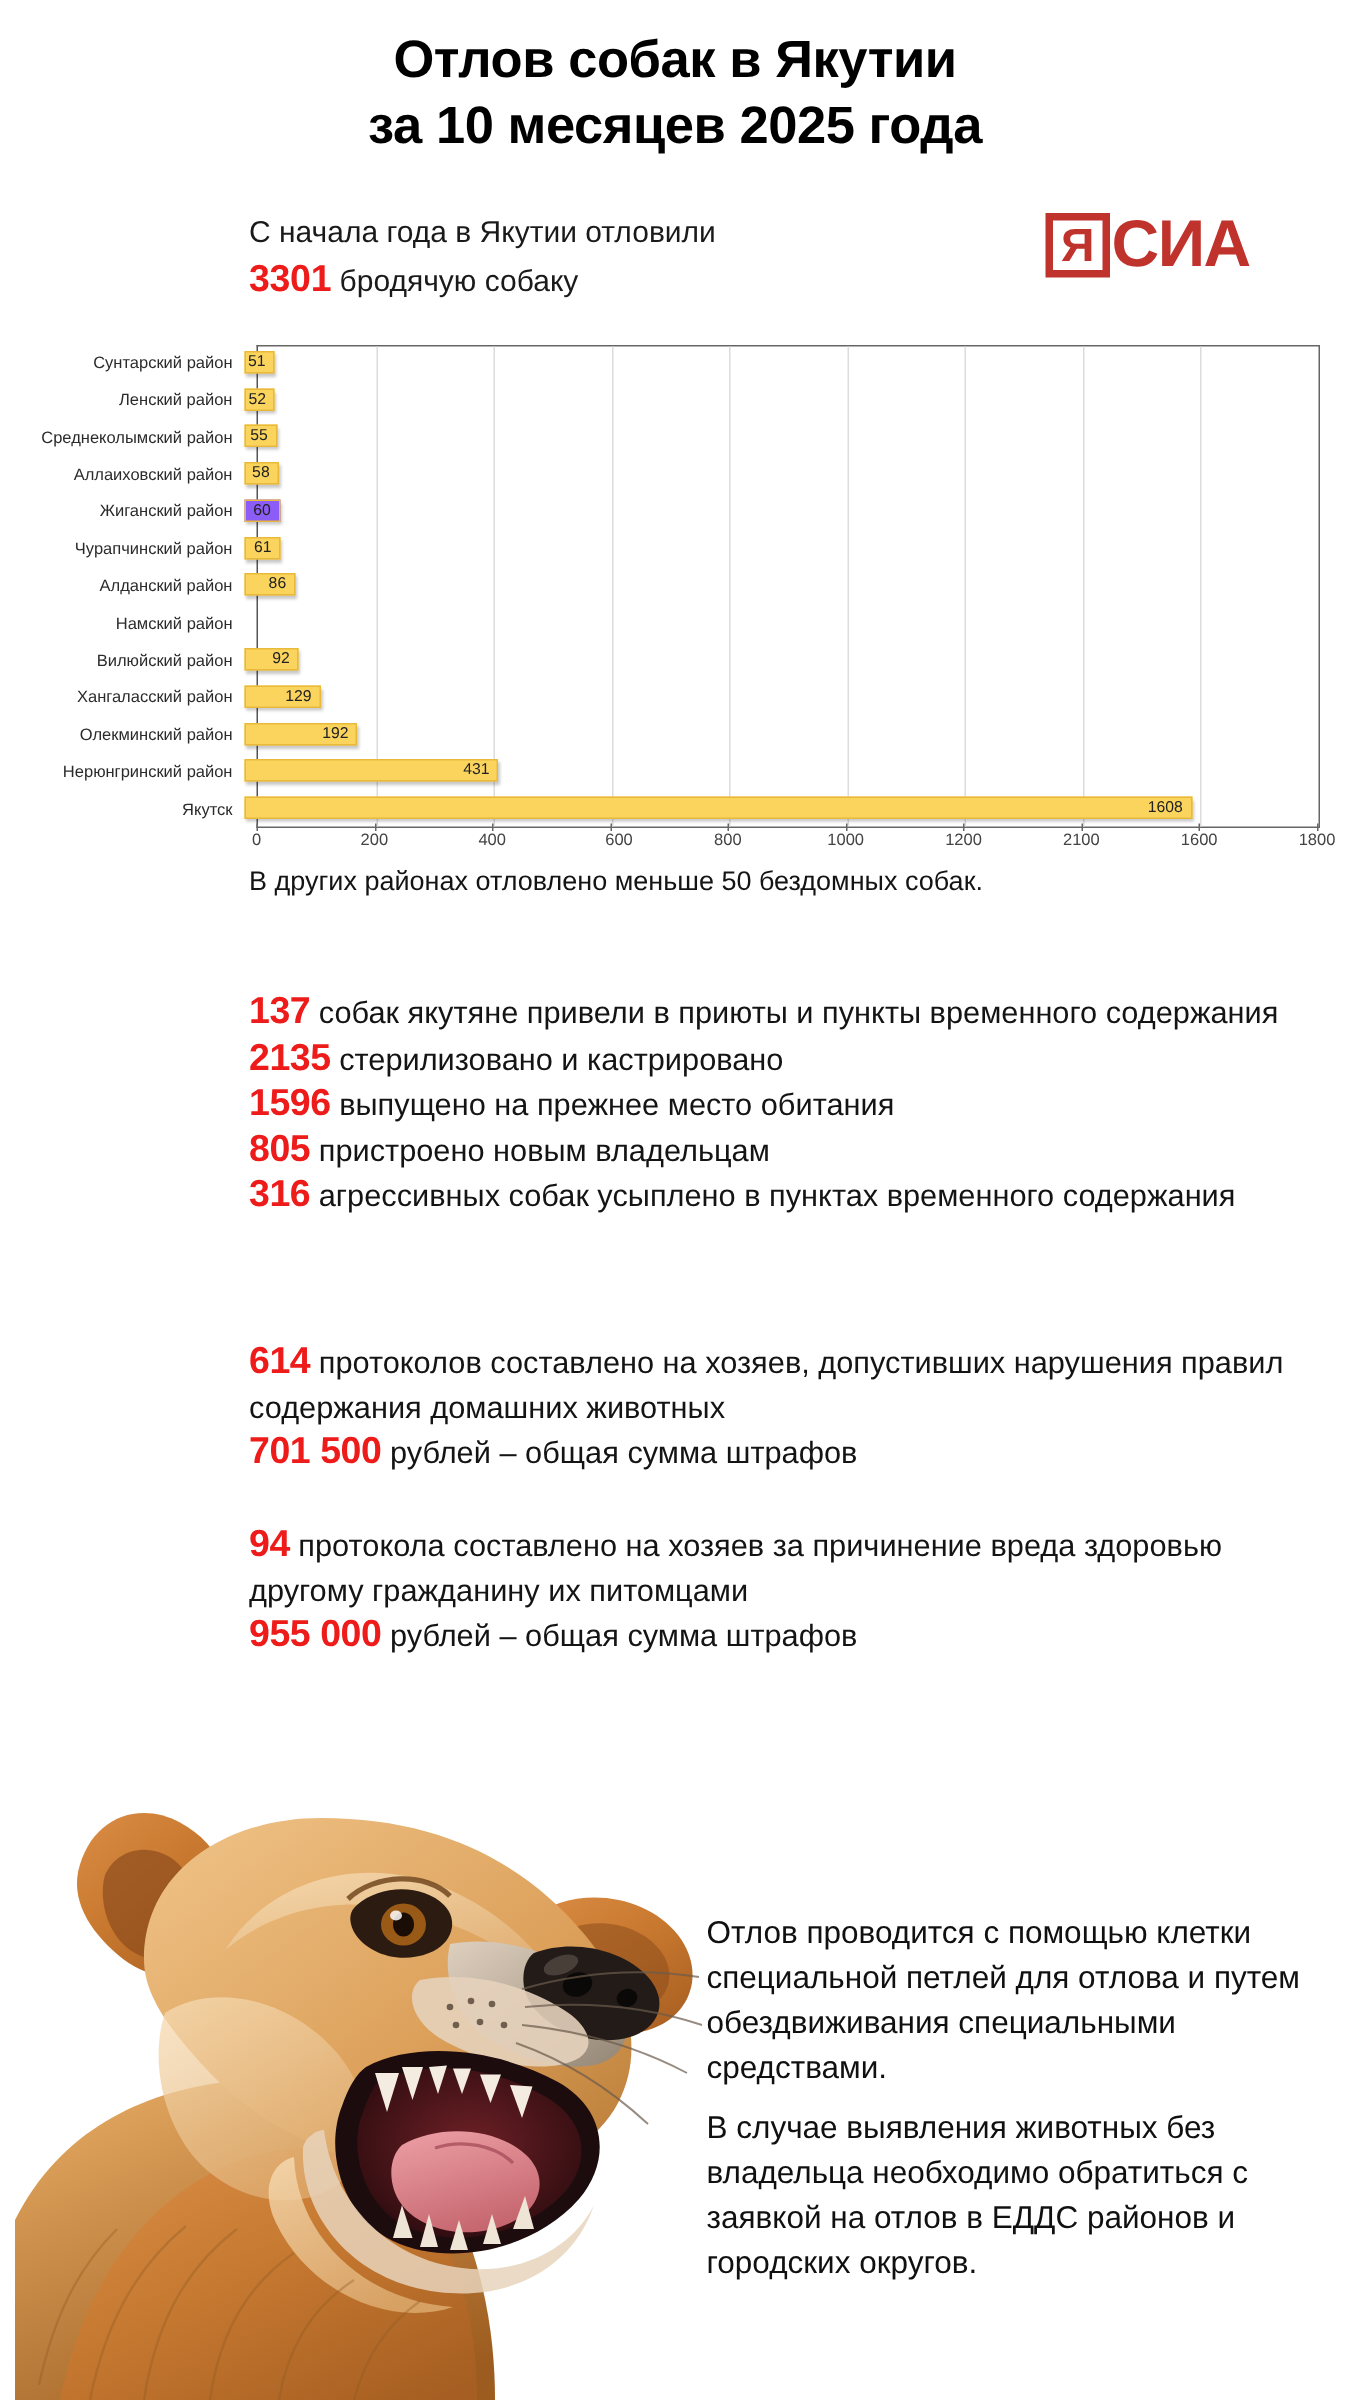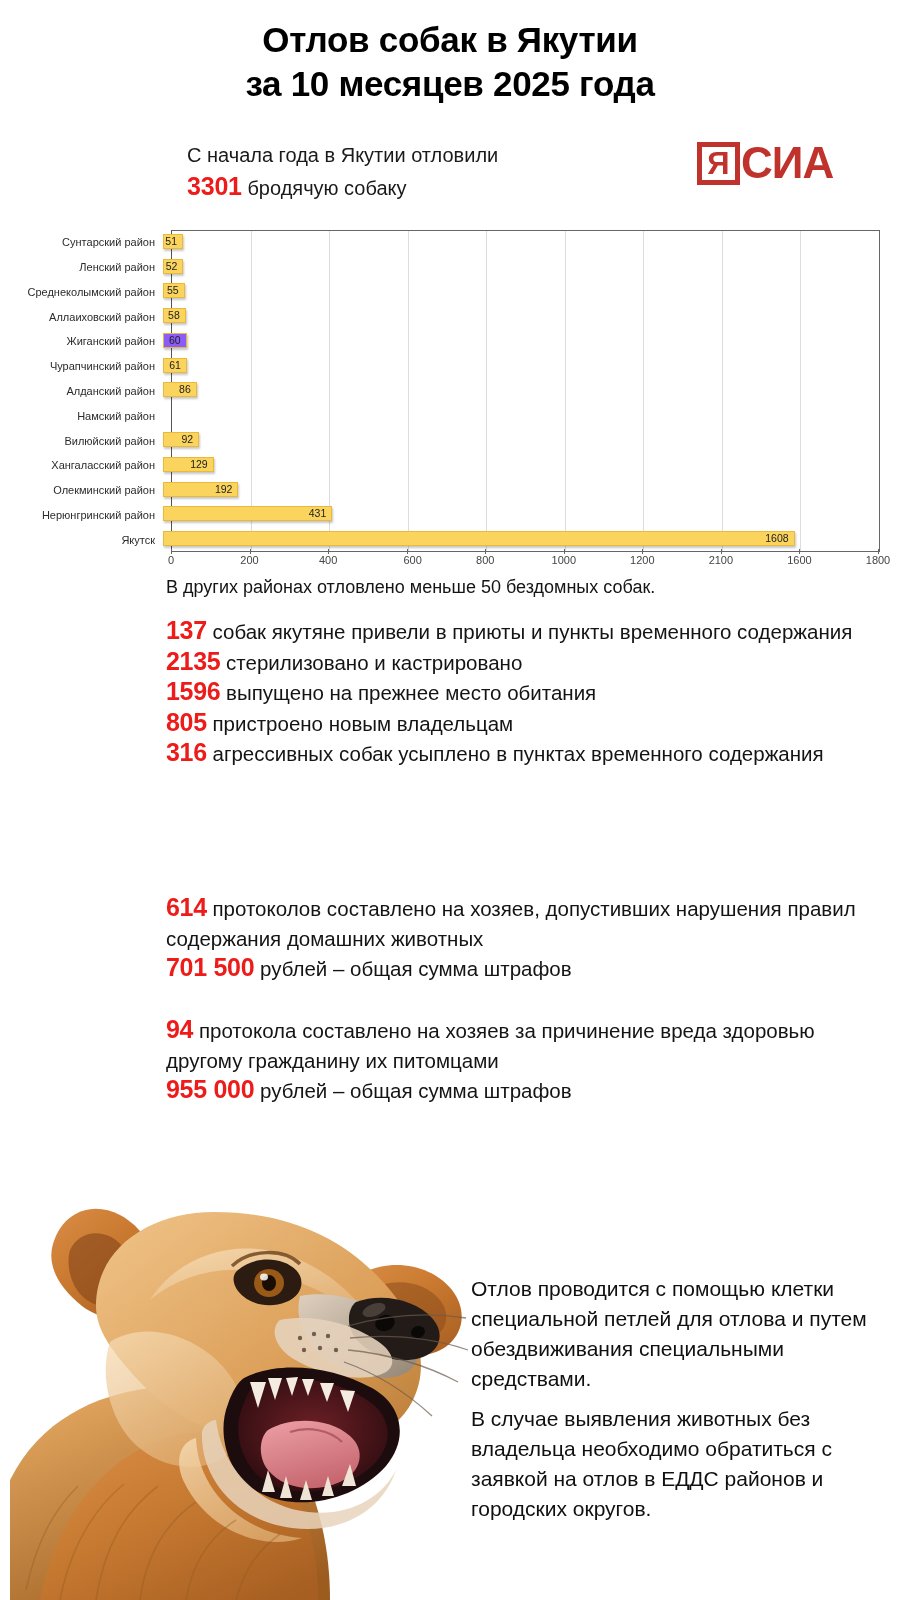--- a/index.html
+++ b/index.html
@@ -21,21 +21,21 @@
     font-size:35px;
     line-height:44px;
     letter-spacing:-0.3px;
     color:#000;
   }
   .title .l2{display:block;}
 
   
   .intro{
     position:absolute;left:166px;top:140px;width:500px;
-    font-size:20px;line-height:31px;color:#1a1a1a;margin-left:21px;
+    font-size:20px;line-height:31px;color:#1a1a1a;
   }
   .intro .big{
     color:#ED1B19;font-weight:bold;font-size:25px;letter-spacing:-0.2px;
   }
 
   .logo{
     position:absolute;left:697px;top:139px;
     display:flex;align-items:center;height:48px;
   }
   .logo .ya-box{
@@ -104,21 +104,21 @@
     position:absolute;left:166px;top:575px;width:700px;
     font-size:18px;color:#141414;line-height:24px;
   }
 
   
   .stats{
     position:absolute;left:166px;width:700px;
     font-size:20.5px;line-height:29.5px;color:#141414;
   }
   .stats .num{color:#ED1B19;font-weight:bold;font-size:25px;letter-spacing:-0.3px;}
-  .blockA{top:616px;}
+  .blockA{top:660px;}
   .blockB{top:893px;}
   .blockC{top:1015px;}
   .stats p{margin:0;}
 
   
   .dogwrap{
     position:absolute;left:0px;top:1120px;width:470px;height:480px;
     overflow:hidden;
   }
   .dogwrap svg{display:block;}

